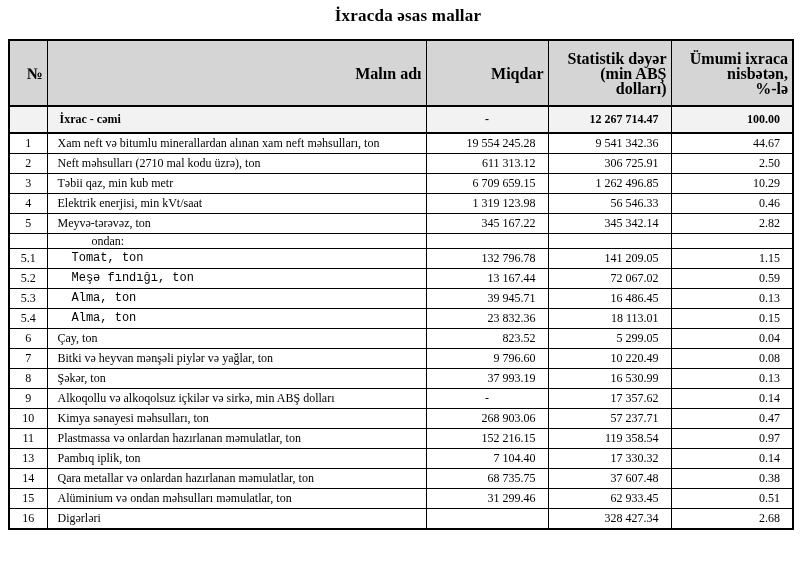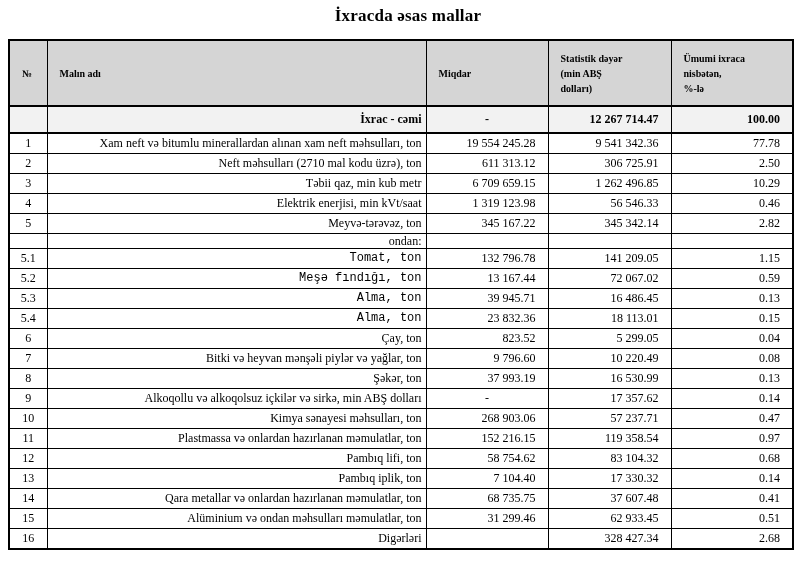--- a/index.html
+++ b/index.html
@@ -34,39 +34,39 @@
   col.c-name  { width: 379px; }
   col.c-qty   { width: 122px; }
   col.c-value { width: 123px; }
   col.c-share { width: 122px; }
   th, td {
     border: 1px solid #000;
     overflow: hidden;
   }
   thead th {
     background: #d5d5d5;
-    font-size: 10px;
+    font-size: 16px;
     font-weight: bold;
-    text-align: left;
+    text-align: right;
     vertical-align: middle;
     height: 60px;
-    padding: 2px 12px;
+    padding: 2px 4px;
     border-bottom: 2px solid #000;
     white-space: pre-line;
     line-height: 15px;
   }
   td {
     font-size: 12px;
     line-height: 13px;
     padding: 3px 4px;
     vertical-align: middle;
     background: #ffffff;
   }
   .cell-no { text-align: center; }
-  .cell-name { text-align: right; padding-left: 10px; }
+  .cell-name { text-align: left; padding-left: 10px; }
   .cell-qty, .cell-value, .cell-share {
     text-align: right;
     padding-right: 12px;
   }
   .cell-qty.center { text-align: center; padding-right: 4px; }
   tr.total td {
     font-weight: bold;
     background: #f2f2f2;
     border-bottom: 2px solid #000;
     padding-top: 6px;
@@ -114,21 +114,21 @@
           <td class="cell-name">İxrac - cəmi</td>
           <td class="cell-qty center">-</td>
           <td class="cell-value">12 267 714.47</td>
           <td class="cell-share">100.00</td>
         </tr>
         <tr>
           <td class="cell-no">1</td>
           <td class="cell-name">Xam neft və bitumlu minerallardan alınan xam neft məhsulları, ton</td>
           <td class="cell-qty">19 554 245.28</td>
           <td class="cell-value">9 541 342.36</td>
-          <td class="cell-share">77.78</td>
+          <td class="cell-share">44.67</td>
         </tr>
         <tr>
           <td class="cell-no">2</td>
           <td class="cell-name">Neft məhsulları (2710 mal kodu üzrə), ton</td>
           <td class="cell-qty">611 313.12</td>
           <td class="cell-value">306 725.91</td>
           <td class="cell-share">2.50</td>
         </tr>
         <tr>
           <td class="cell-no">3</td>
@@ -222,39 +222,32 @@
           <td class="cell-share">0.47</td>
         </tr>
         <tr>
           <td class="cell-no">11</td>
           <td class="cell-name">Plastmassa və onlardan hazırlanan məmulatlar, ton</td>
           <td class="cell-qty">152 216.15</td>
           <td class="cell-value">119 358.54</td>
           <td class="cell-share">0.97</td>
         </tr>
         <tr>
-          <td class="cell-no">12</td>
-          <td class="cell-name">Pambıq lifi, ton</td>
-          <td class="cell-qty">58 754.62</td>
-          <td class="cell-value">83 104.32</td>
-          <td class="cell-share">0.68</td>
-        </tr>
-        <tr>
           <td class="cell-no">13</td>
           <td class="cell-name">Pambıq iplik, ton</td>
           <td class="cell-qty">7 104.40</td>
           <td class="cell-value">17 330.32</td>
           <td class="cell-share">0.14</td>
         </tr>
         <tr>
           <td class="cell-no">14</td>
           <td class="cell-name">Qara metallar və onlardan hazırlanan məmulatlar, ton</td>
           <td class="cell-qty">68 735.75</td>
           <td class="cell-value">37 607.48</td>
-          <td class="cell-share">0.41</td>
+          <td class="cell-share">0.38</td>
         </tr>
         <tr>
           <td class="cell-no">15</td>
           <td class="cell-name">Alüminium və ondan məhsulları məmulatlar, ton</td>
           <td class="cell-qty">31 299.46</td>
           <td class="cell-value">62 933.45</td>
           <td class="cell-share">0.51</td>
         </tr>
         <tr>
           <td class="cell-no">16</td>

